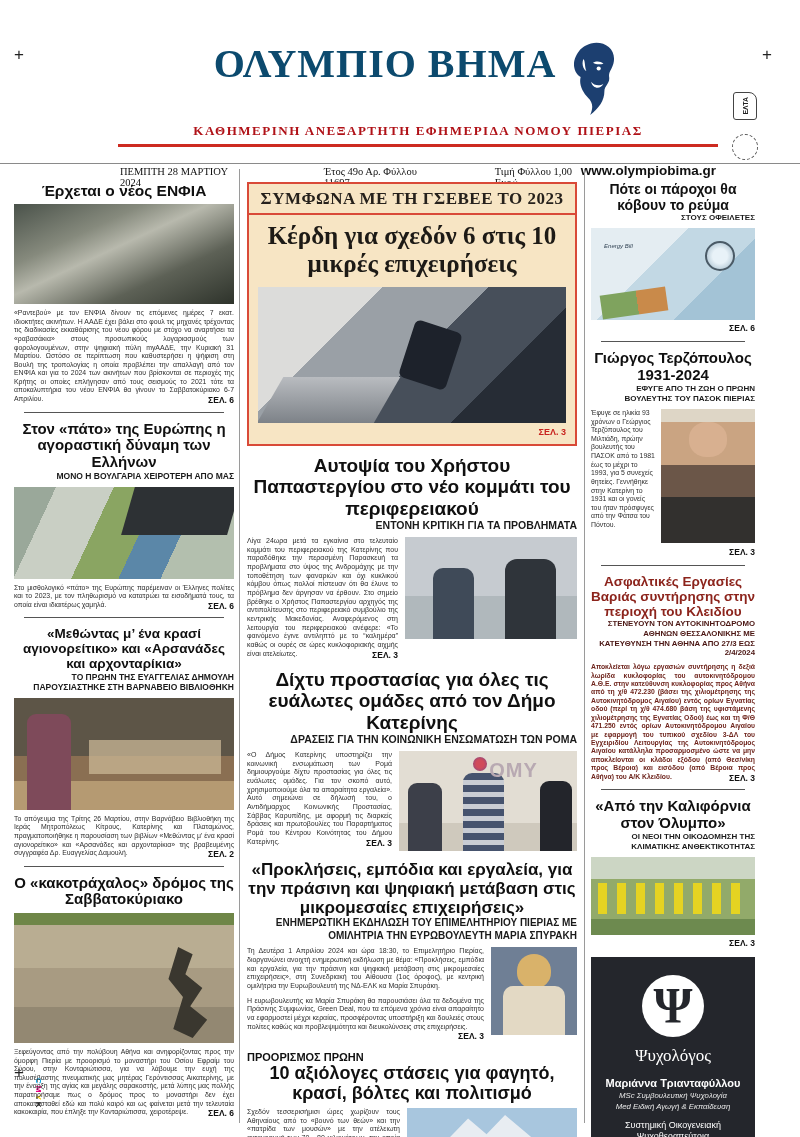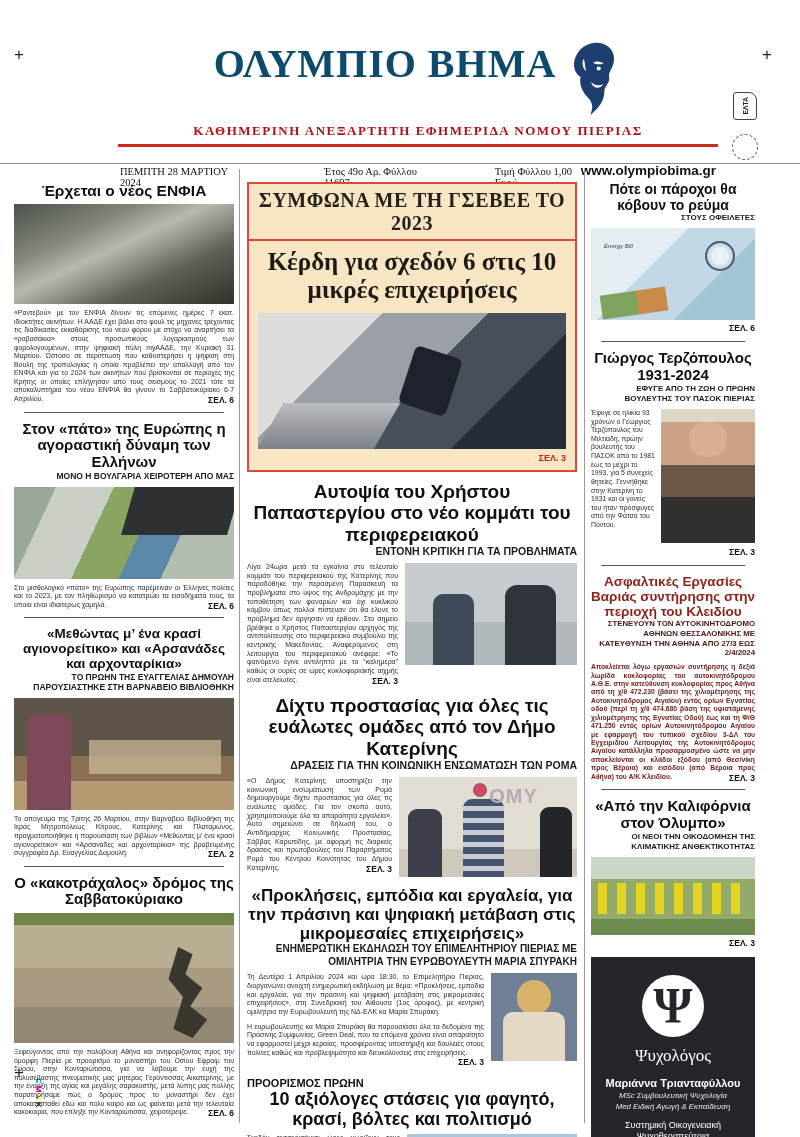--- a/index.html
+++ b/index.html
@@ -50,21 +50,21 @@
   .p-euro{height:92px;background:linear-gradient(115deg,#9aa89a 0 16%,#c9cfc4 16% 38%,#8aa562 38% 56%,#5b87a8 56% 72%,#b3bfae 72%);}
   .p-euro::before{content:"";position:absolute;left:52%;top:0;width:48%;height:52%;background:#2d3134;transform:skewX(-16deg);}
   .p-book{height:112px;background:linear-gradient(180deg,#5d5547 0 52%,#8a6f52 52% 74%,#b59a72 74%);}
   .p-book::before{content:"";position:absolute;left:6%;top:14%;width:20%;height:86%;background:#7e4a5a;border-radius:9px 9px 0 0;}
   .p-book::after{content:"";position:absolute;left:34%;top:38%;width:60%;height:30%;background:#c9b795;opacity:.75;}
   .p-road{height:130px;background:linear-gradient(180deg,#6f8648 0 9%,#b9ad92 9% 42%,#a89b82 42% 72%,#938872 72%);}
   .p-road::after{content:"";position:absolute;right:10%;top:26%;width:22%;height:70%;background:#3a372f;
                  clip-path:polygon(30% 0,60% 8%,45% 30%,80% 45%,55% 65%,90% 80%,60% 100%,20% 90%,40% 55%,10% 35%);}
   
   .feature{background:#f7e5c4;border:2px solid #d94a38;padding:0 9px 7px;}
-  .feature-kicker{font-weight:bold;text-align:center;font-size:20px;letter-spacing:.5px;padding:5px 0 4px;
+  .feature-kicker{font-weight:bold;text-align:center;font-size:17px;letter-spacing:.5px;padding:5px 0 4px;
                   margin:0 -9px;border-bottom:2px solid #d94a38;color:#26211c;font-family:"Liberation Serif",serif;}
   .feature-head{font-family:"Liberation Serif","DejaVu Serif",serif;font-weight:bold;font-size:25px;
                 text-align:center;line-height:1.12;padding:7px 0 4px;color:#1d1a16;}
   .p-phone{height:136px;background:linear-gradient(135deg,#dcdcda 0 28%,#9aa0a6 28% 52%,#474f5a 52% 74%,#262c35 74%);}
   .p-phone::before{content:"";position:absolute;left:48%;top:28%;width:16%;height:44%;background:#1d222b;border-radius:6px;transform:rotate(18deg);}
   .p-phone::after{content:"";position:absolute;left:4%;bottom:0;width:38%;height:34%;background:linear-gradient(180deg,#b9bcc0,#7d8288);transform:skewX(-30deg);}
   .feature-page{color:#c8241f;text-align:right;font-weight:bold;font-size:9px;margin-top:4px;}
   .c-art{margin-top:9px;}
   .c-title{font-size:19px;}
   .c-sub{font-size:10.5px;}

